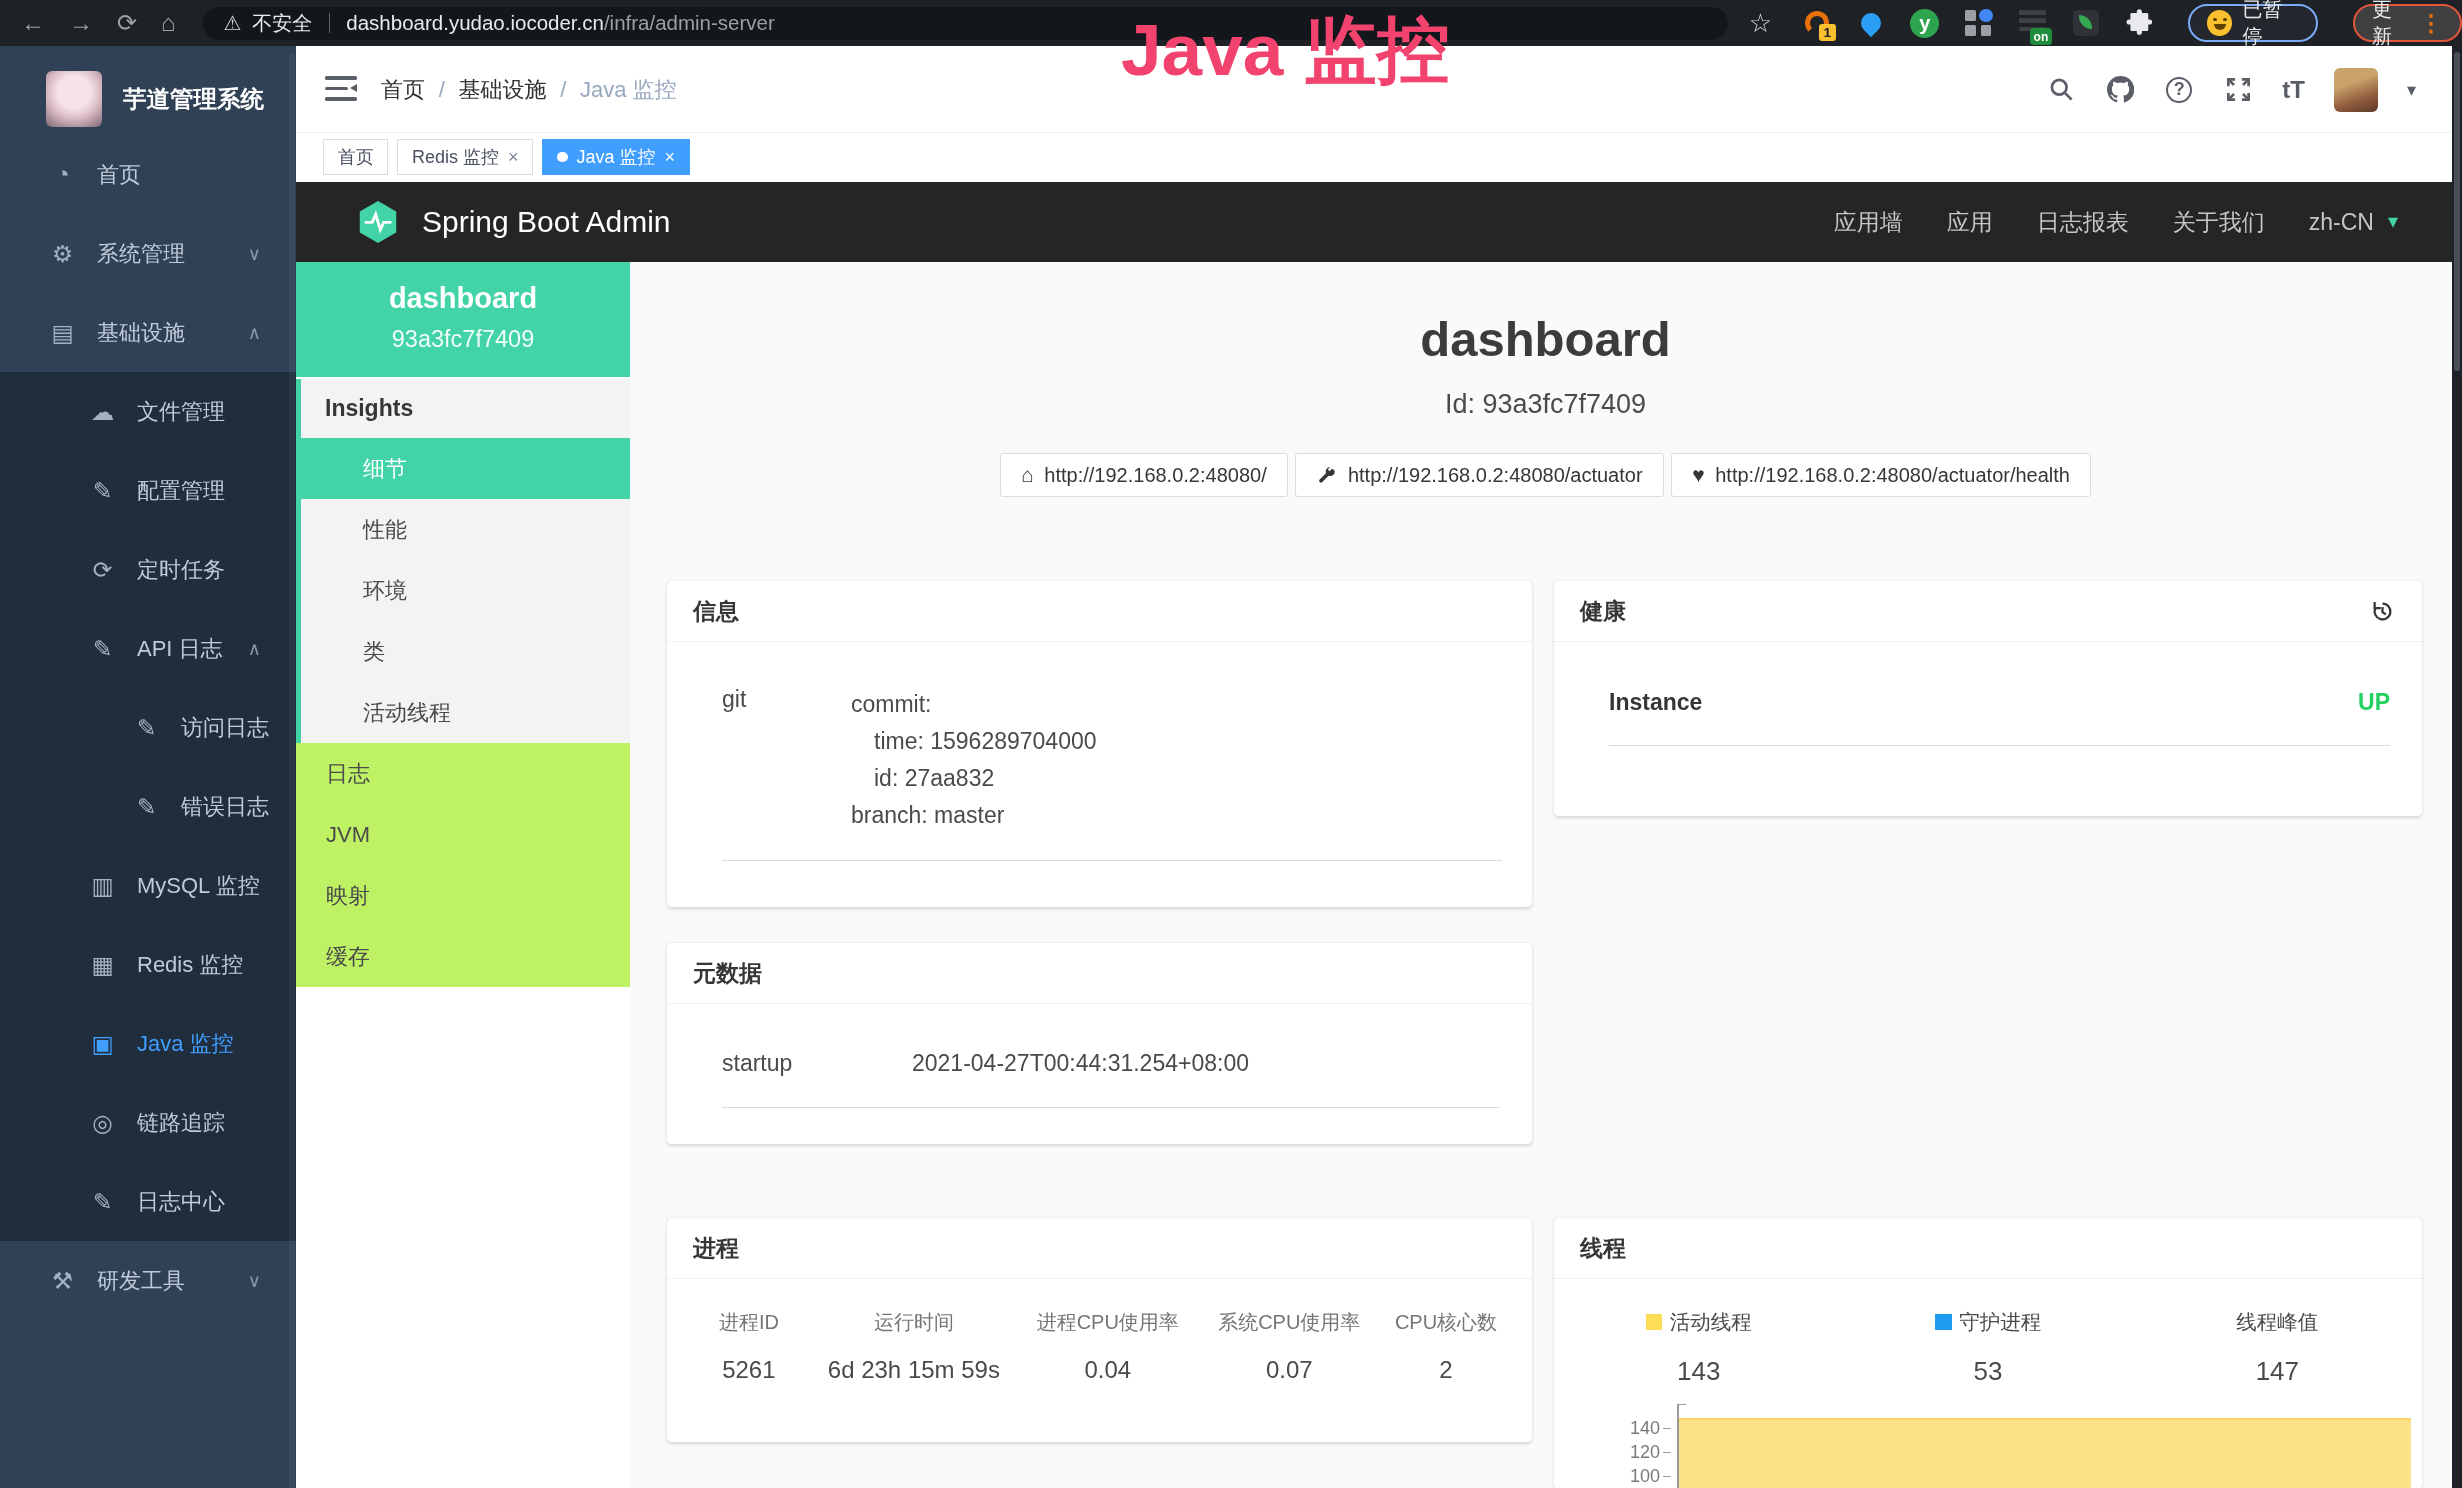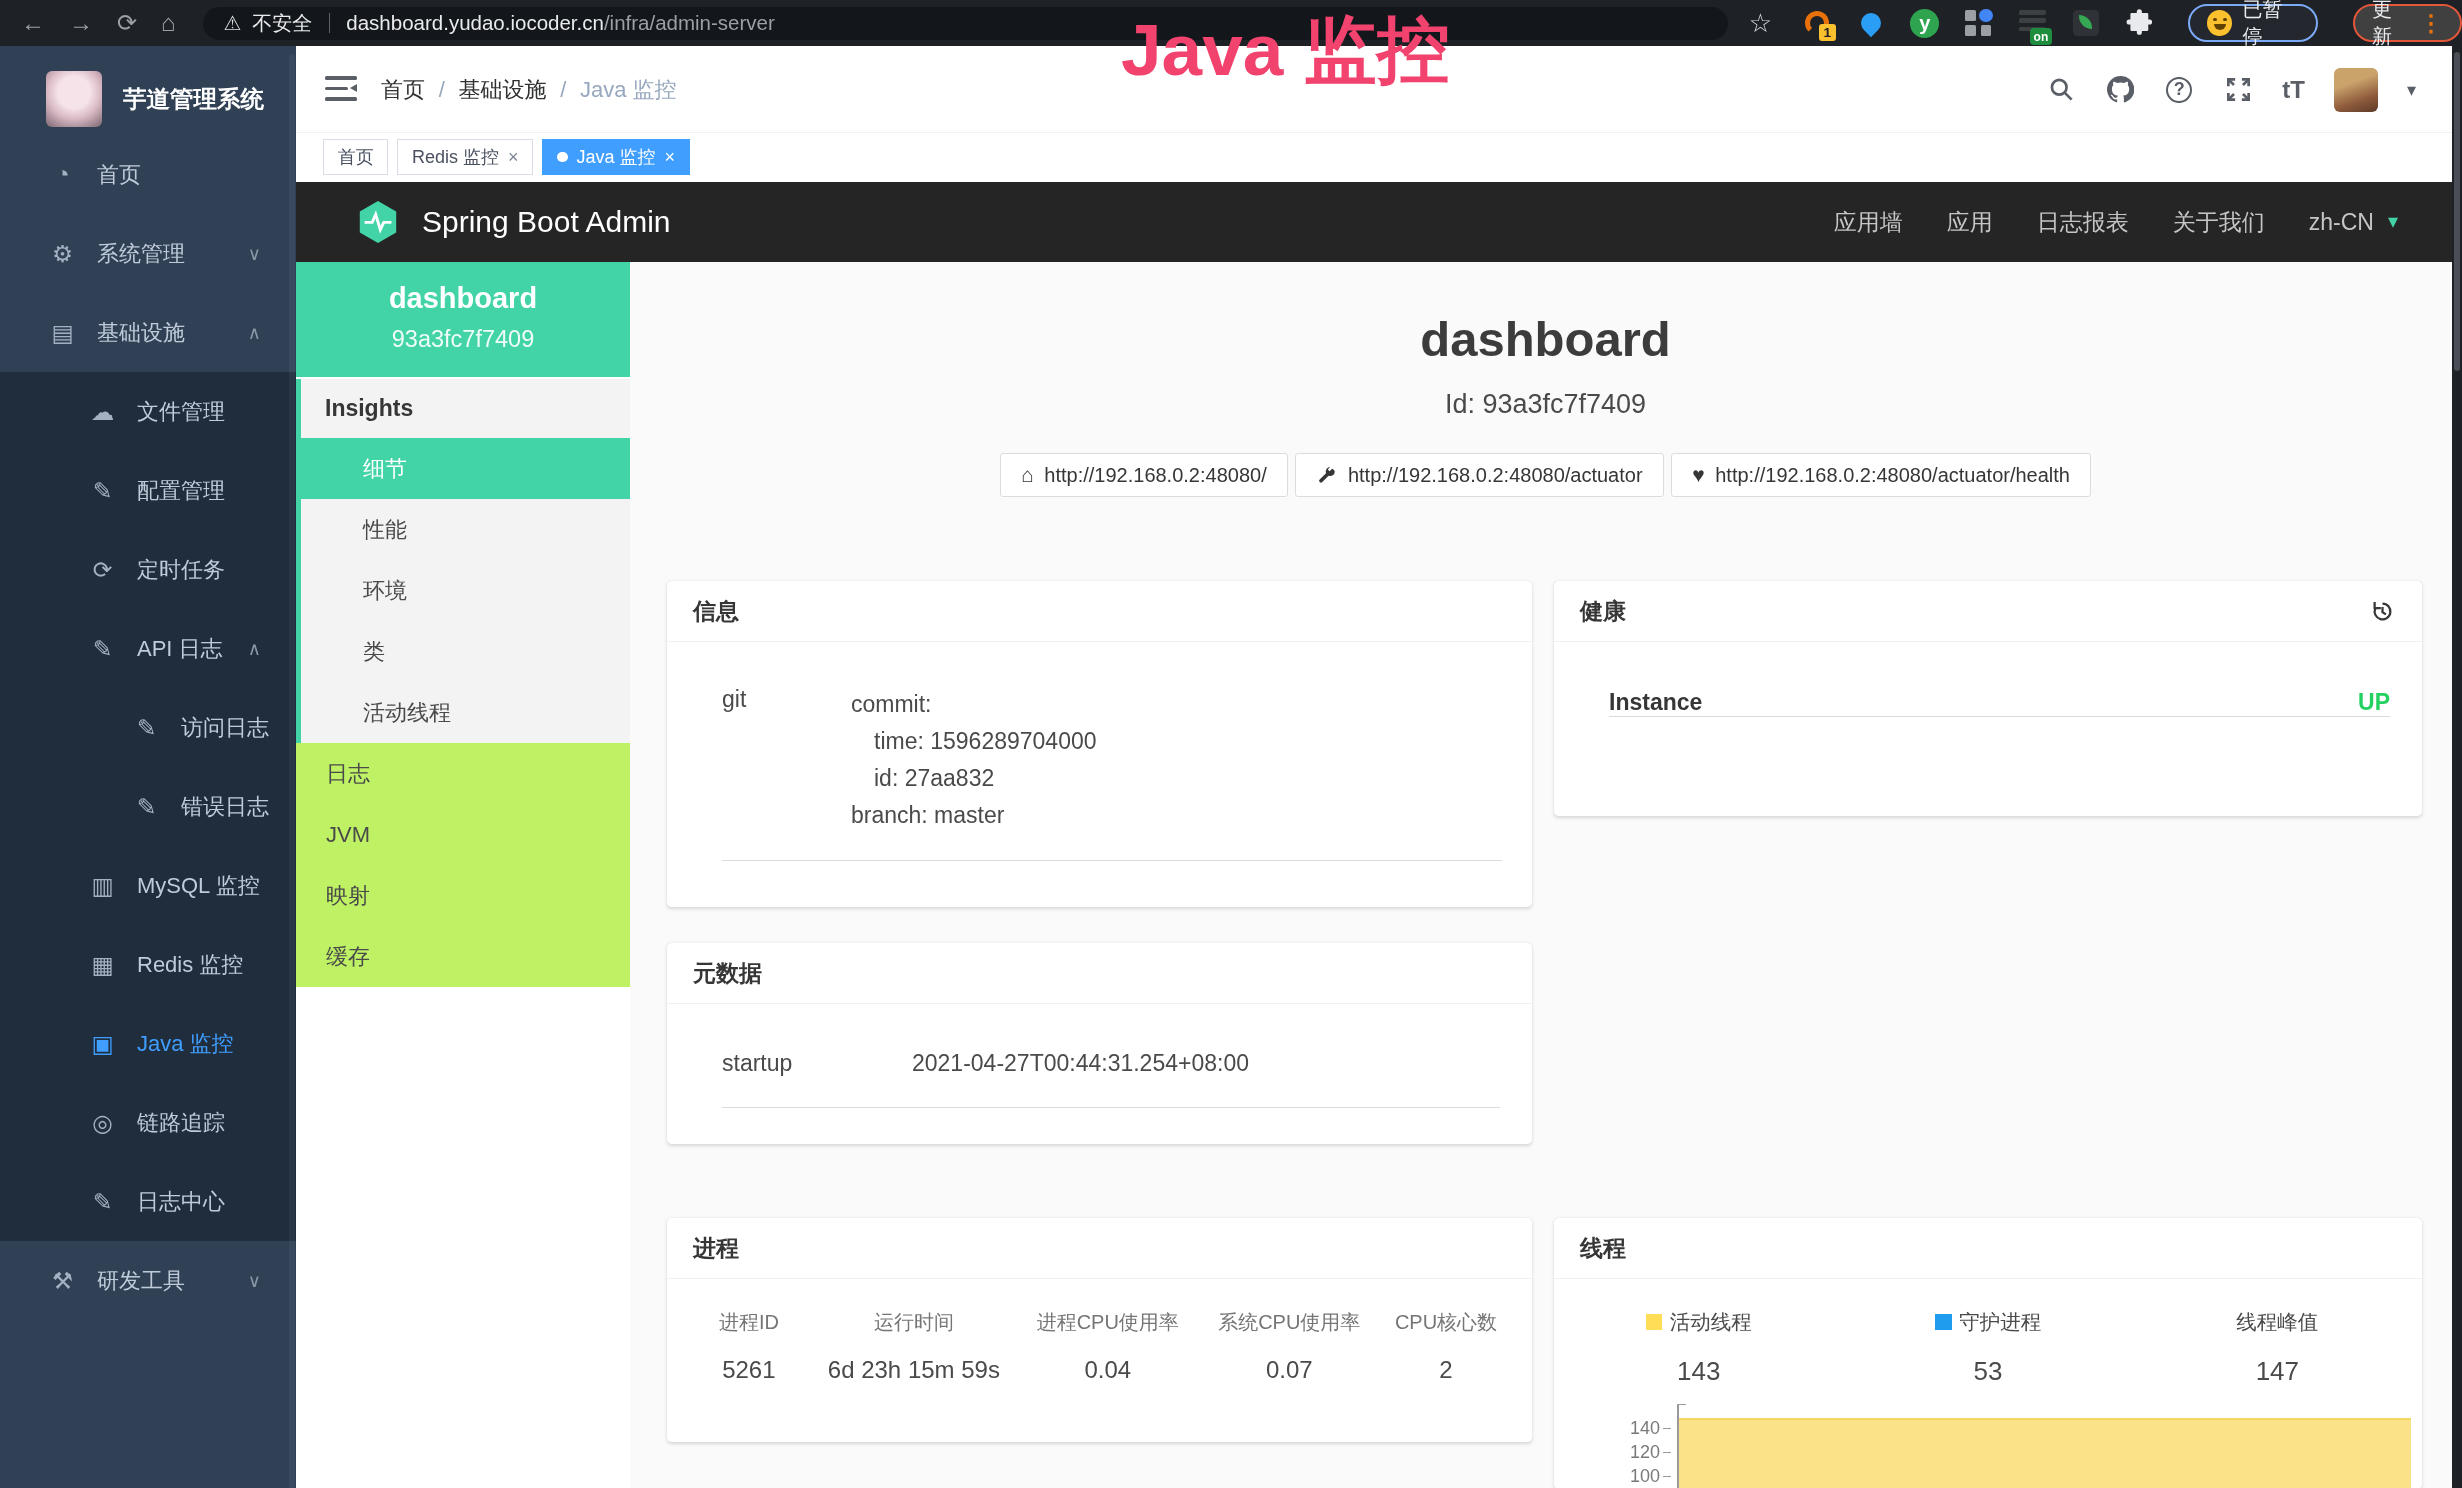--- a/index.html
+++ b/index.html
@@ -125,21 +125,21 @@
   .c-proc{left:38px;top:956px;width:865px;height:224px}
   .c-threads{left:925px;top:956px;width:868px;height:271px}
 
   .info-body{padding:44px 30px 0 55px;display:flex}
   .info-label{width:129px;font-size:23px;color:#4a4a4a}
   .info-lines{font-size:23px;color:#4a4a4a;line-height:37px;flex:1}
   .info-lines .ind{padding-left:23px}
   .row-line{border-bottom:0.8px solid #dbdbdb;margin:26px 30px 0 55px}
 
   .health-body{padding:47px 32px 0 55px}
-  .health-row{display:flex;justify-content:space-between;align-items:center;border-bottom:0.8px solid #dbdbdb}
+  .health-row{display:flex;justify-content:space-between;align-items:center;padding-bottom:29px;border-bottom:0.8px solid #dbdbdb}
   .health-name{font-size:23px;font-weight:bold;color:#363636}
   .health-up{font-size:23px;font-weight:bold;color:#23d160}
 
   .meta-body{padding:46px 32px 0 55px}
   .meta-row{display:flex;padding-bottom:30px;border-bottom:0.8px solid #dbdbdb}
   .meta-label{width:190px;font-size:23px;color:#4a4a4a}
   .meta-val{font-size:23px;color:#4a4a4a}
 
   .proc-body{padding:30px 20px 0}
   table.proc{width:100%;border-collapse:collapse;table-layout:fixed}

